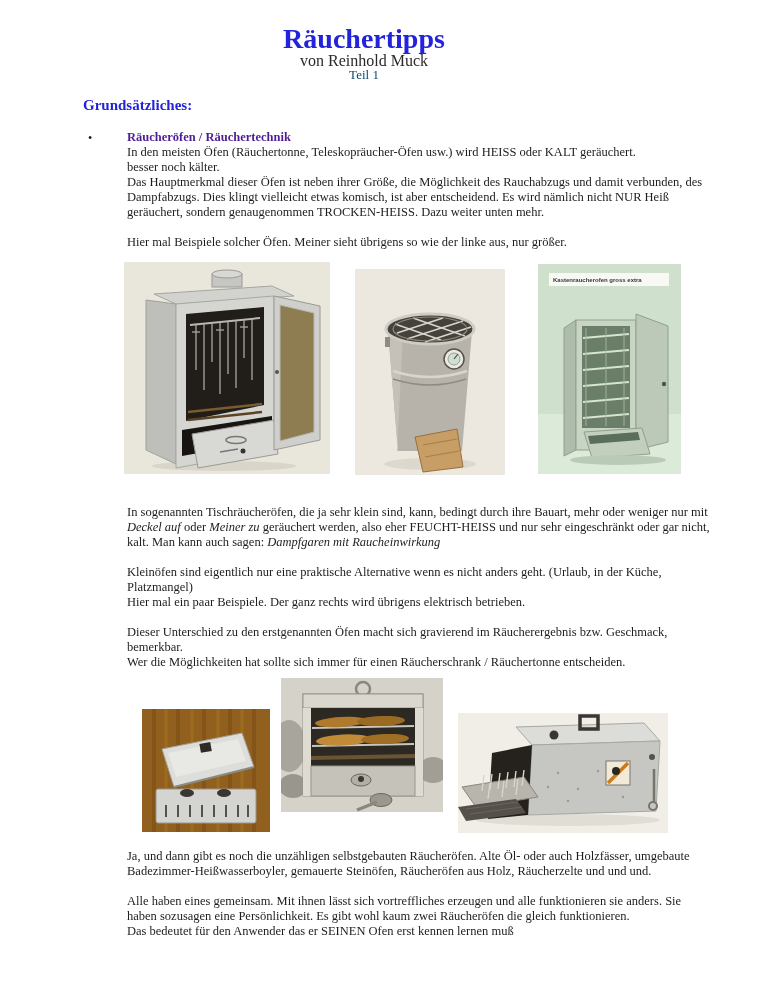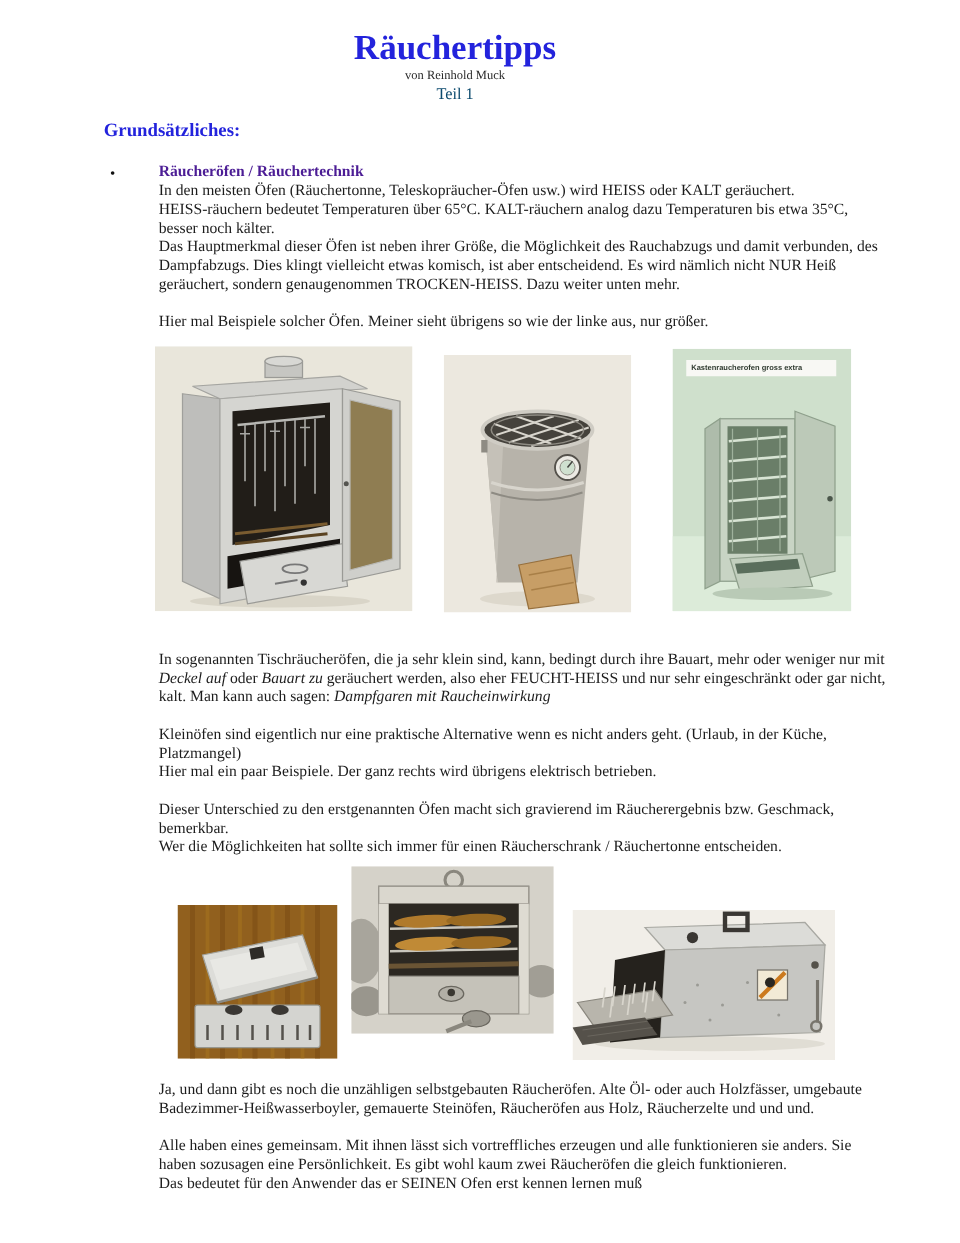--- a/index.html
+++ b/index.html
@@ -4,21 +4,21 @@
 <style>
   html,body{margin:0;padding:0;}
   body{
     width:768px;height:994px;background:#ffffff;overflow:hidden;
     font-family:"Liberation Serif","DejaVu Serif",serif;
     color:#1c1c1c;
   }
   .page{position:relative;width:728px;height:994px;}
   .header{text-align:center;padding-top:24px;}
   .doc-title{font-size:28px;font-weight:bold;color:#2323DC;line-height:30px;}
-  .byline{font-size:10px;color:#2a2a2a;line-height:12px;margin-top:1px;}
+  .byline{font-size:16px;color:#2a2a2a;line-height:12px;margin-top:1px;}
   .part{font-size:13px;color:#0c4a6e;line-height:15px;}
   .section-heading{
     margin:15px 0 16px 83px;font-size:15px;font-weight:bold;color:#2323DC;line-height:17px;
   }
   .bullet-block{position:relative;margin:15px 0 0 127px;}
   .bullet-glyph{position:absolute;left:-39px;top:1px;font-size:12px;color:#111;}
   .bullet-heading{font-size:12.5px;font-weight:bold;color:#4c1d95;line-height:15px;}
   .para{margin:0 0 0 127px;}
   .para.gap{margin-top:15px;}
   .line{font-size:12.5px;line-height:15px;white-space:nowrap;}
@@ -47,21 +47,20 @@
   </div>
 
   <div class="section-heading">Grundsätzliches:</div>
 
   <div class="bullet-block">
     <span class="bullet-glyph">•</span>
     <div class="bullet-heading">Räucheröfen / Räuchertechnik</div>
 
     <div>
       <div class="line">In den meisten Öfen (Räuchertonne, Teleskopräucher-Öfen usw.) wird  HEISS oder  KALT geräuchert.</div>
-      <div class="line">HEISS-räuchern bedeutet Temperaturen über 65°C. KALT-räuchern analog dazu Temperaturen bis etwa 35°C,</div>
       <div class="line">besser noch kälter.</div>
       <div class="line">Das Hauptmerkmal dieser Öfen ist neben ihrer Größe, die Möglichkeit des Rauchabzugs und damit verbunden, des</div>
       <div class="line">Dampfabzugs. Dies klingt vielleicht etwas komisch, ist aber entscheidend.  Es wird nämlich nicht NUR Heiß</div>
       <div class="line">geräuchert, sondern genaugenommen TROCKEN-HEISS. Dazu weiter unten mehr.</div>
     </div>
   </div>
 
   <div class="para gap">
     <div class="line">Hier mal Beispiele solcher Öfen. Meiner sieht übrigens so wie der linke aus, nur größer.</div>
   </div>
@@ -180,21 +179,21 @@
         <polygon points="46,168 104,164 112,190 54,194" fill="#c2cfbe" stroke="#8fa08c"></polygon>
         <polygon points="50,172 100,168 102,176 52,180" fill="#5a6e5c"></polygon>
         <ellipse cx="80" cy="196" rx="48" ry="5" fill="#b9cab6"></ellipse>
       </svg>
       <div class="fig-caption">Kastenraucherofen gross extra</div>
     </div>
   </div>
 
   <div class="para" style="margin-top:28px;">
     <div class="line">In sogenannten Tischräucheröfen, die ja sehr klein sind, kann, bedingt durch ihre Bauart, mehr oder weniger nur mit</div>
-    <div class="line"><span class="it">Deckel auf</span><span> oder </span><span class="it">Bauart zu</span><span> geräuchert werden, also eher FEUCHT-HEISS und nur sehr eingeschränkt oder gar nicht,</span></div>
+    <div class="line"><span class="it">Deckel auf</span><span> oder </span><span class="it">Meiner zu</span><span> geräuchert werden, also eher FEUCHT-HEISS und nur sehr eingeschränkt oder gar nicht,</span></div>
     <div class="line"><span>kalt. Man kann auch sagen: </span><span class="it">Dampfgaren mit Raucheinwirkung</span></div>
   </div>
 
   <div class="para gap">
     <div class="line">Kleinöfen sind eigentlich nur eine praktische Alternative wenn es nicht anders geht. (Urlaub, in der Küche,</div>
     <div class="line">Platzmangel)</div>
     <div class="line">Hier mal ein paar Beispiele. Der ganz rechts wird übrigens elektrisch betrieben.</div>
   </div>
 
   <div class="para gap">

